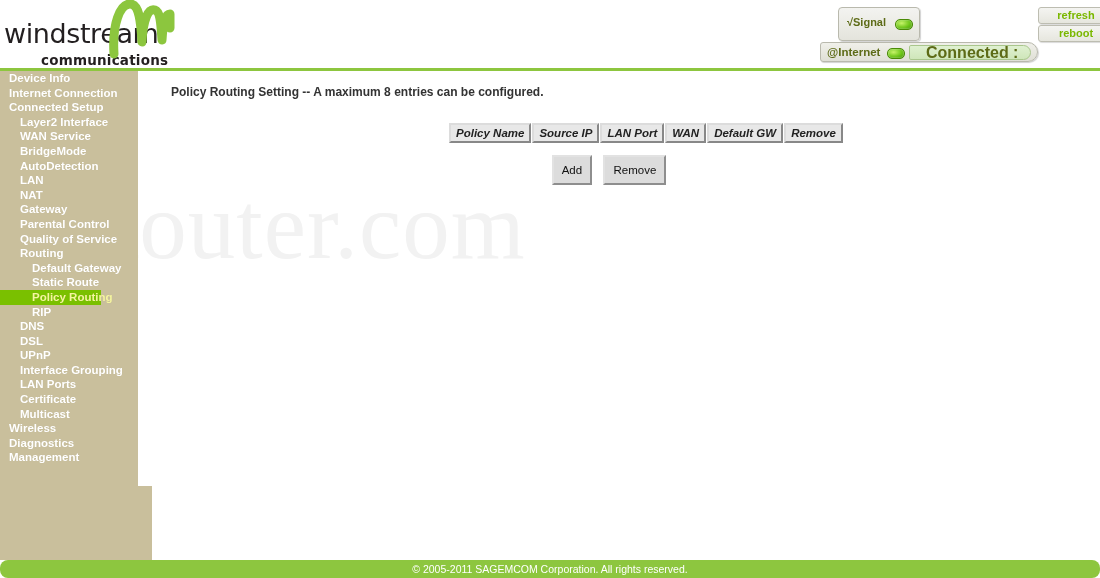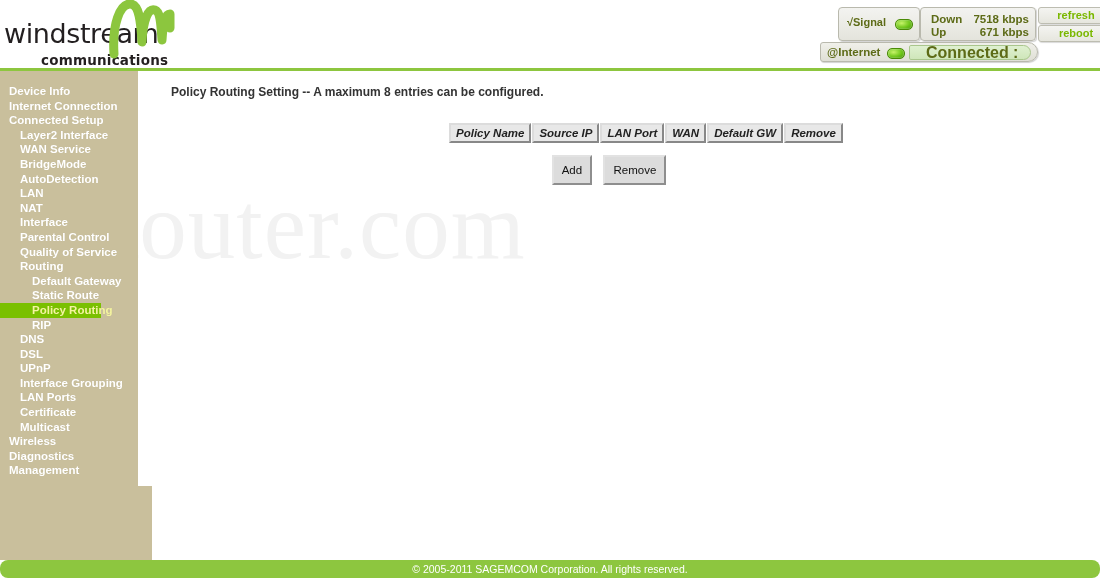--- a/index.html
+++ b/index.html
@@ -176,21 +176,20 @@
     background: #8dc63f;
   }
 
   
   #sidebar {
     position: absolute;
     left: 0; top: 71px;
     width: 152px;
     height: 489px;
     background: #c9bf9c;
-    padding-top: 13px;
     box-sizing: border-box;
   }
   .nav-item {
     display: block;
     color: #ffffff;
     font-size: 11.5px;
     font-weight: bold;
     line-height: 14.6px;
     height: 14.6px;
     white-space: nowrap;
@@ -300,26 +299,20 @@
     </div>
   </div>
 
   <div id="status-panel">
 
     <div class="status-box" id="signal-box">
       <span class="sig-label">√Signal</span>
       <span class="led" id="sig-led"></span>
     </div>
 
-    <div class="status-box" id="rate-box">
-      <span class="rate-row rate-name row1">Down</span>
-      <span class="rate-row rate-val row1">7518 kbps</span>
-      <span class="rate-row rate-name row2">Up</span>
-      <span class="rate-row rate-val row2">671 kbps</span>
-    </div>
 
     <div id="btn-refresh">refresh</div>
     <div id="btn-reboot">reboot</div>
 
     <div id="internet-bar">
       <span id="internet-label">@Internet</span>
       <span class="led" id="net-led"></span>
       <div id="connected-pill">
         <span id="connected-text">Connected :</span>
       </div>
@@ -332,21 +325,21 @@
 <div id="sidebar">
     <div class="nav-item lvl1">Device Info</div>
     <div class="nav-item lvl1">Internet Connection</div>
     <div class="nav-item lvl1">Connected Setup</div>
     <div class="nav-item lvl2">Layer2 Interface</div>
     <div class="nav-item lvl2">WAN Service</div>
     <div class="nav-item lvl2">BridgeMode</div>
     <div class="nav-item lvl2">AutoDetection</div>
     <div class="nav-item lvl2">LAN</div>
     <div class="nav-item lvl2">NAT</div>
-    <div class="nav-item lvl2">Interface</div>
+    <div class="nav-item lvl2">Gateway</div>
     <div class="nav-item lvl2">Parental Control</div>
     <div class="nav-item lvl2">Quality of Service</div>
     <div class="nav-item lvl2">Routing</div>
     <div class="nav-item lvl3">Default Gateway</div>
     <div class="nav-item lvl3">Static Route</div>
     <div class="nav-item lvl3 active">Policy Routing</div>
     <div class="nav-item lvl3">RIP</div>
     <div class="nav-item lvl2">DNS</div>
     <div class="nav-item lvl2">DSL</div>
     <div class="nav-item lvl2">UPnP</div>

